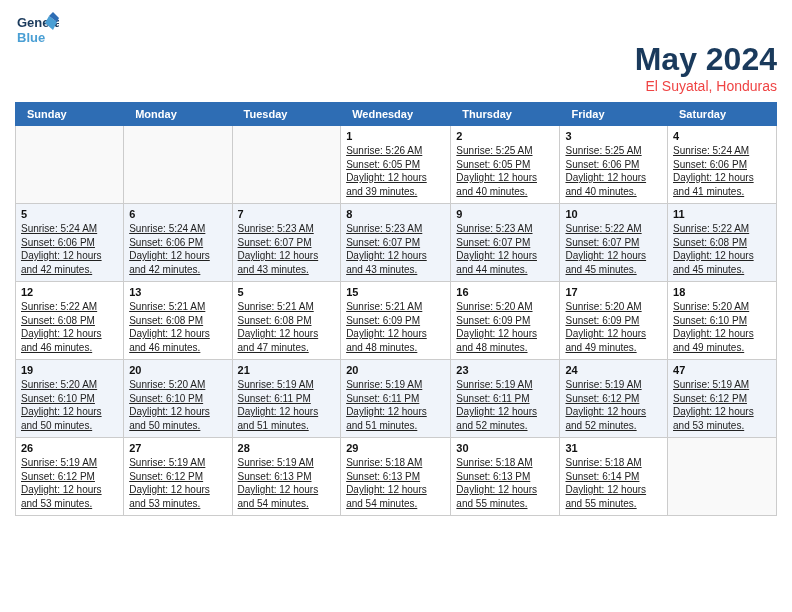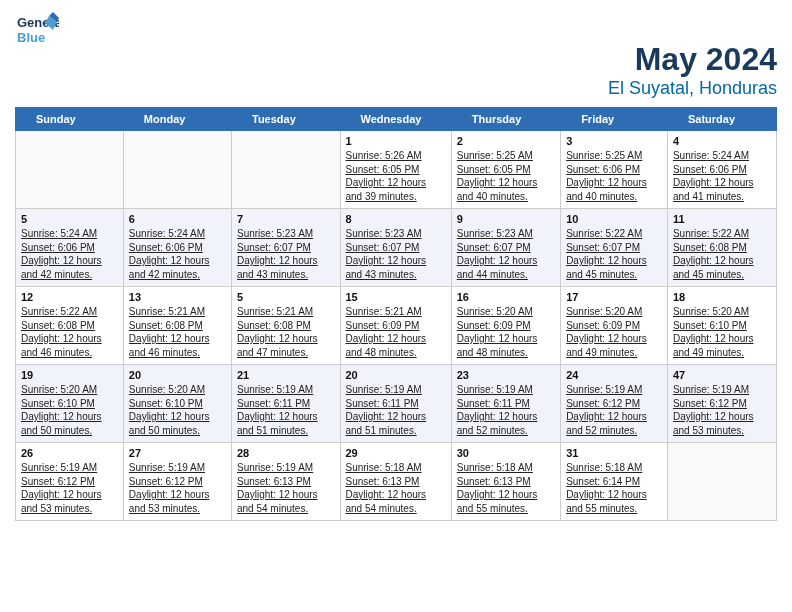--- a/index.html
+++ b/index.html
@@ -29,33 +29,33 @@
     .title-block {
       text-align: right;
       margin-top: 31px;
     }
     .month-title {
       font-size: 32px;
       font-weight: bold;
       color: #1a3a5c;
     }
     .location-title {
-      font-size: 18px;
-      color: #0369a1;
+      font-size: 14px;
+      color: #ef4444;
     }
     .calendar-table {
       width: 100%;
       border-collapse: collapse;
       font-size: 9.5px;
     }
     .calendar-table th {
       background-color: #2e6db4;
       color: #fff;
       text-align: left;
-      padding: 5px 20px;
+      padding: 5px 11px;
       font-size: 11px;
       font-weight: bold;
       border: 1px solid #2e6db4;
     }
     .calendar-table td {
       vertical-align: top;
       border: 1px solid #ccc;
       padding: 4px 5px;
       width: 113px;
       height: 78px;

